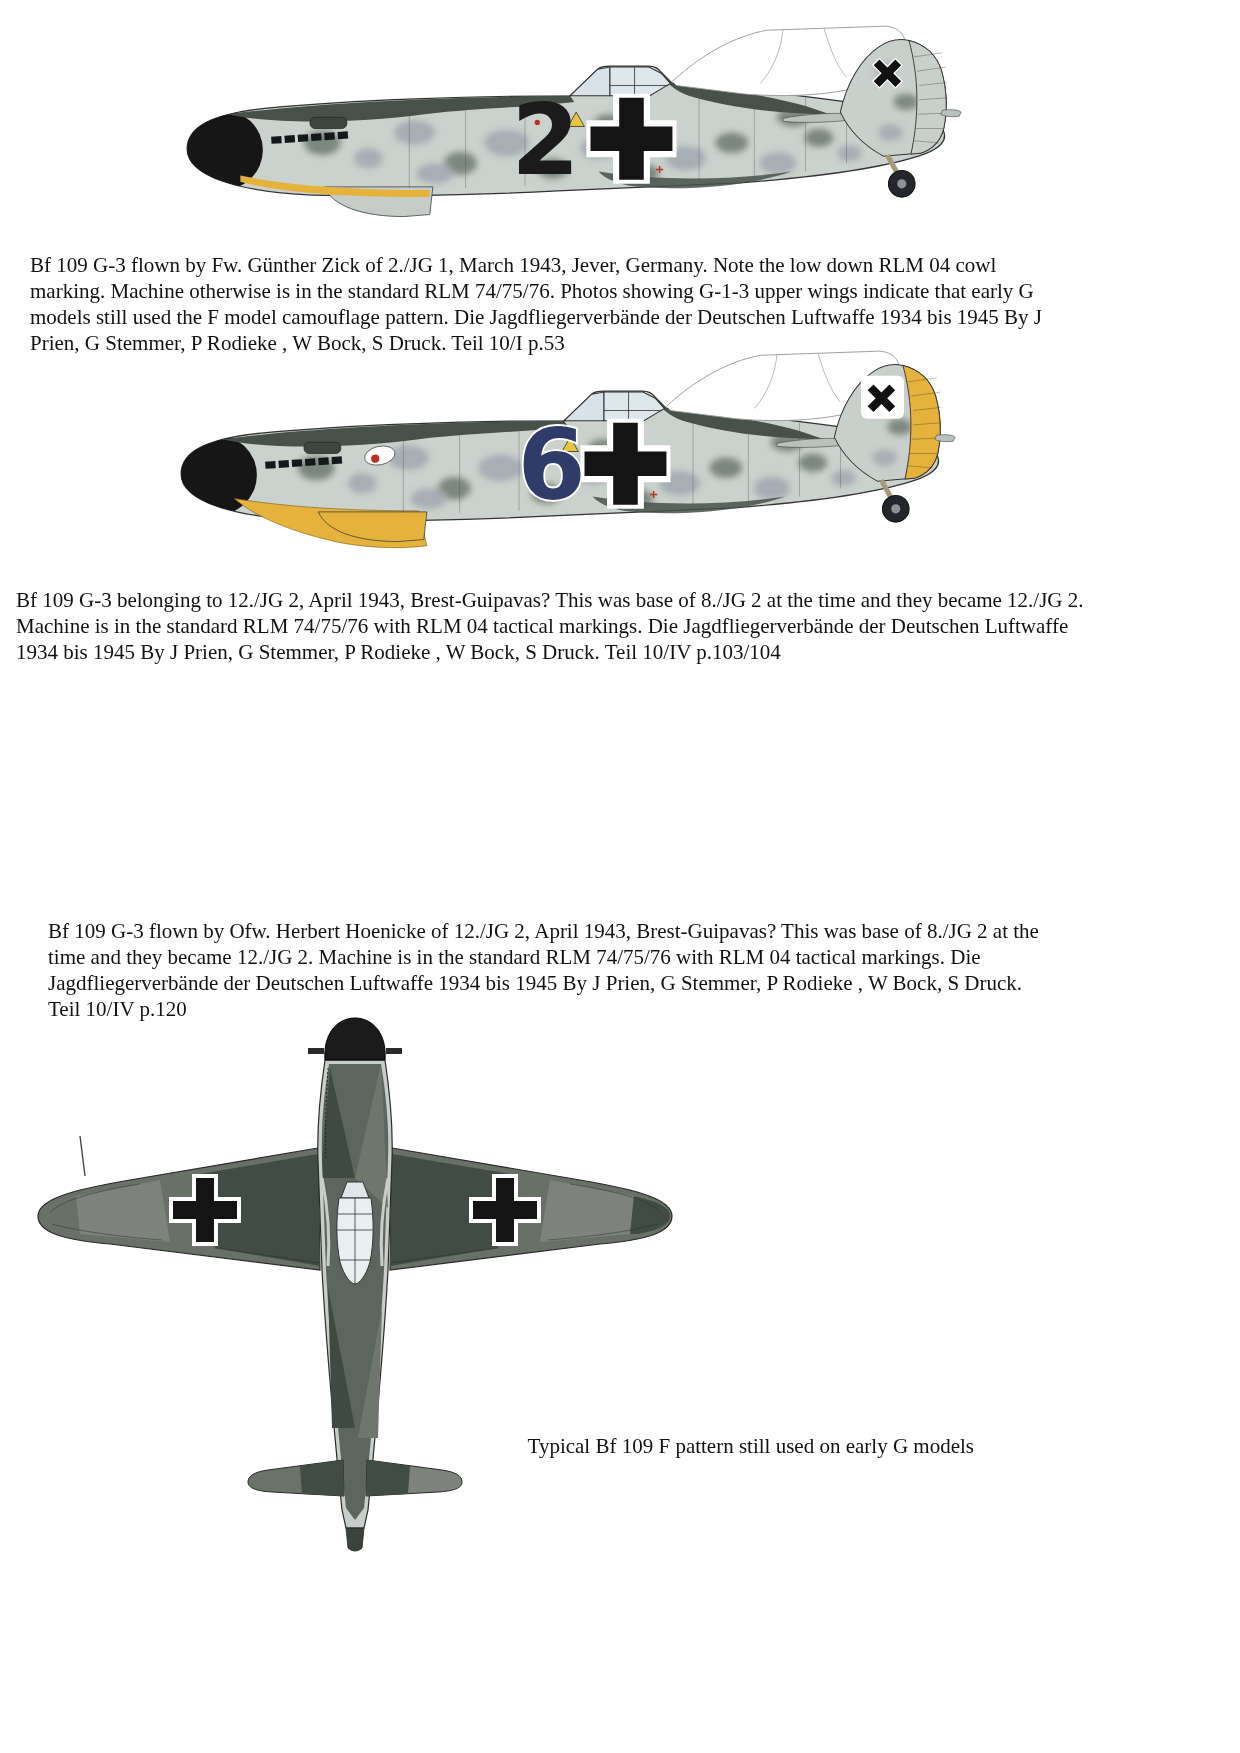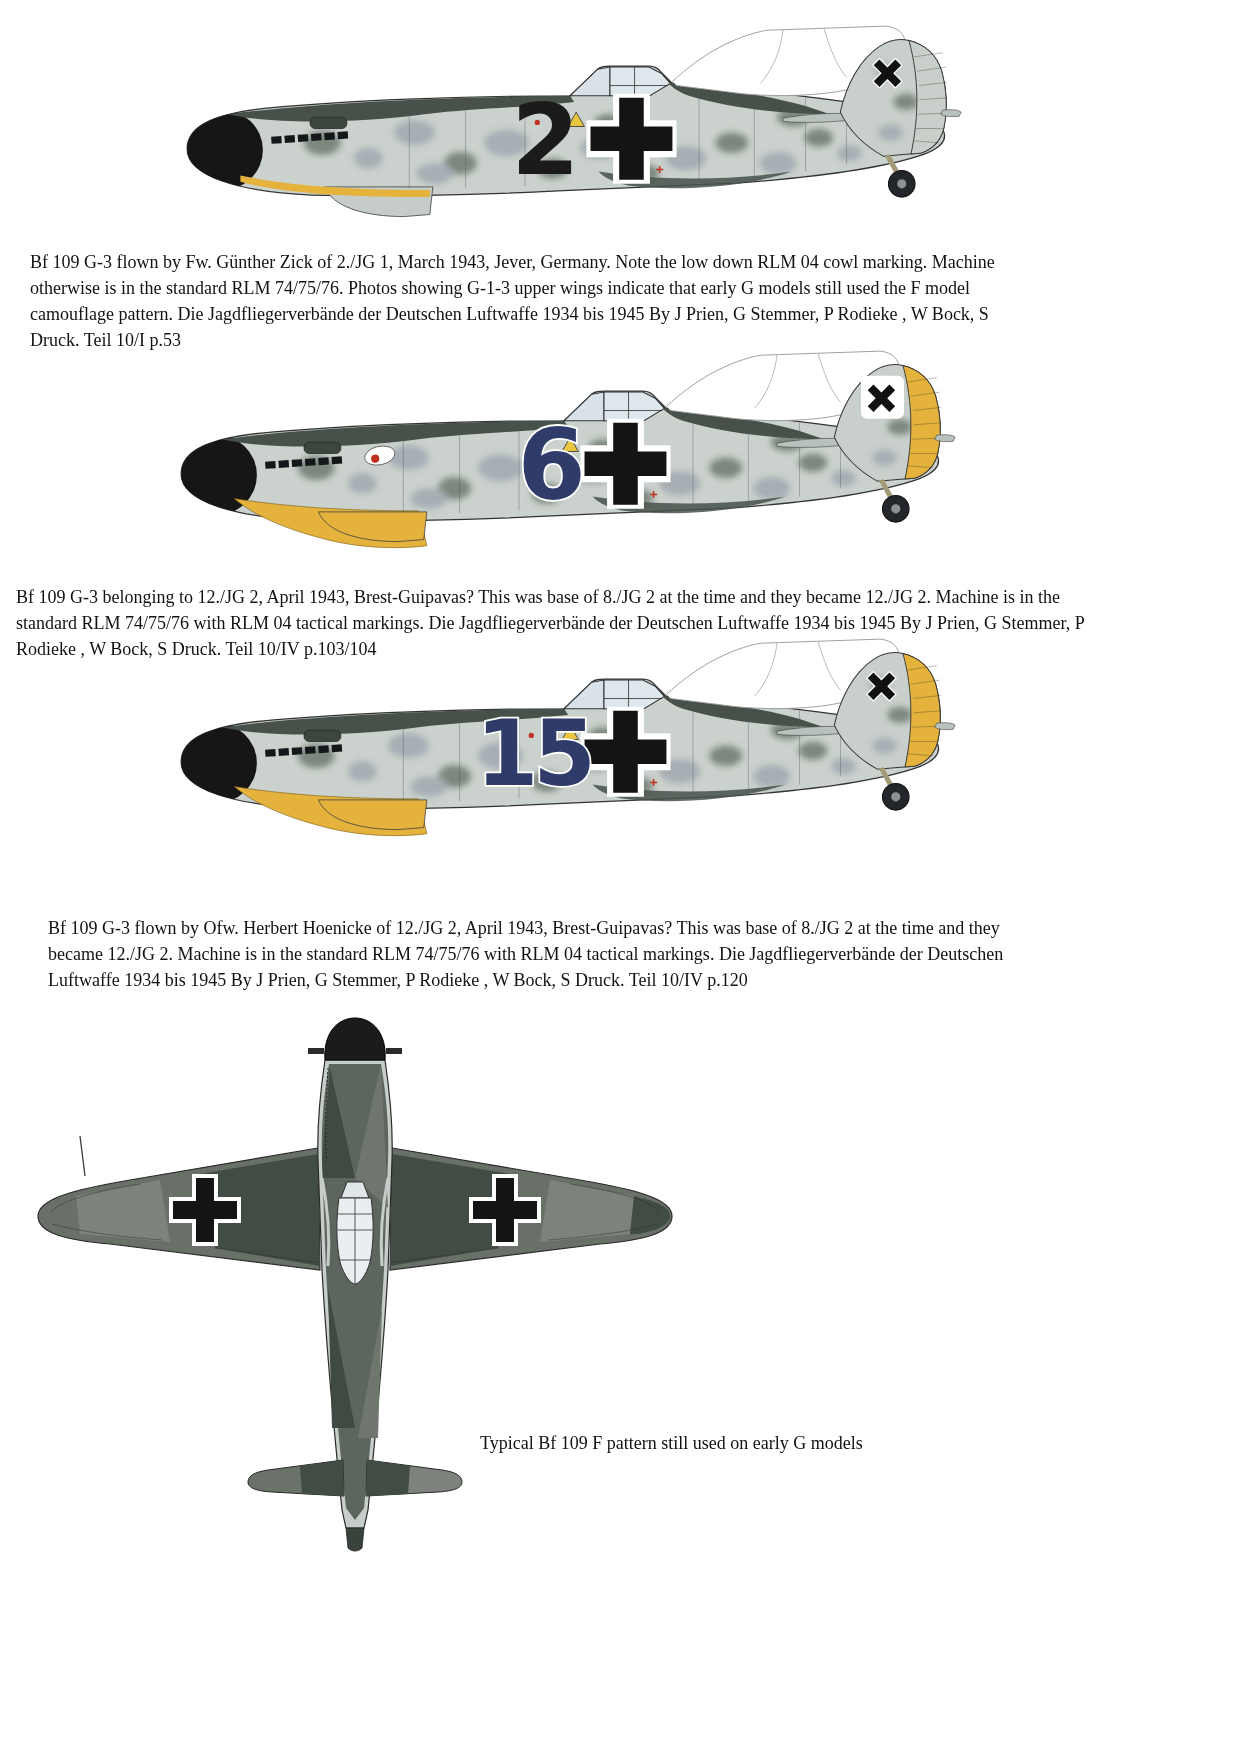--- a/index.html
+++ b/index.html
@@ -1,20 +1,20 @@
 <!DOCTYPE html>
 <html><head>
 <meta charset="utf-8">
 <style>
   html,body{margin:0;padding:0;background:#fff;}
   #page{position:relative;width:1240px;height:1753px;background:#fff;overflow:hidden;
         font-family:"Liberation Serif",serif;color:#111;}
   .fig{position:absolute;}
   .fig svg{width:100%;height:100%;display:block;}
-  .caption{position:absolute;font-size:18px;line-height:26px;color:#121212;}
+  .caption{position:absolute;font-size:21px;line-height:26px;color:#121212;}
   
   #fig1{left:168px;top:20px;width:800px;height:215px;
         --lip:1; --cowlyellow:0; --chin:#c6cdc8; --rudder:#c9d0cb; --finpatch:0; --noseart:0;
         --numfill:#1b1b1b; --numstroke:rgba(0,0,0,0);}
   #fig2{left:162px;top:345px;width:800px;height:215px;
         --lip:0; --cowlyellow:1; --chin:#e5b33c; --rudder:#e5b33c; --finpatch:1; --noseart:1;
         --numfill:#2f3c6a; --numstroke:#ffffff;}
   #fig3{left:162px;top:633px;width:800px;height:215px;
         --lip:0; --cowlyellow:1; --chin:#e5b33c; --rudder:#e5b33c; --finpatch:0; --noseart:0;
         --numfill:#2f3c6a; --numstroke:#ffffff;}
@@ -157,26 +157,20 @@
   <p class="caption" style="left:30px;top:231px;width:1012px;">Bf 109 G-3 flown by Fw. Günther Zick of 2./JG 1, March 1943, Jever, Germany. Note the low down RLM 04 cowl marking. Machine otherwise is in the standard RLM 74/75/76. Photos showing G-1-3 upper wings indicate that early G models still used the F model camouflage pattern. Die Jagdfliegerverbände der Deutschen Luftwaffe 1934 bis 1945 By J Prien, G Stemmer, P Rodieke , W Bock, S Druck. Teil 10/I p.53</p>
 
   <div id="fig2" class="fig">
     <svg viewBox="0 0 780 210">
       <use href="#bf109-profile"></use>
       <text class="tacnum" x="380" y="150" font-size="96" text-anchor="middle">6</text>
     </svg>
   </div>
   <p class="caption" style="left:16px;top:566px;width:1080px;">Bf 109 G-3 belonging to 12./JG 2, April 1943, Brest-Guipavas? This was base of 8./JG 2 at the time and they became 12./JG 2. Machine is in the standard RLM 74/75/76 with RLM 04 tactical markings. Die Jagdfliegerverbände der Deutschen Luftwaffe 1934 bis 1945 By J Prien, G Stemmer, P Rodieke , W Bock, S Druck. Teil 10/IV p.103/104</p>
 
-  <div id="fig3" class="fig">
-    <svg viewBox="0 0 780 210">
-      <use href="#bf109-profile"></use>
-      <text class="tacnum" x="362" y="148" font-size="88" text-anchor="middle" letter-spacing="-5">15</text>
-    </svg>
-  </div>
   <p class="caption" style="left:48px;top:897px;width:1000px;">Bf 109 G-3 flown by Ofw. Herbert Hoenicke of 12./JG 2, April 1943, Brest-Guipavas? This was base of 8./JG 2 at the time and they became 12./JG 2. Machine is in the standard RLM 74/75/76 with RLM 04 tactical markings. Die Jagdfliegerverbände der Deutschen Luftwaffe 1934 bis 1945 By J Prien, G Stemmer, P Rodieke , W Bock, S Druck. Teil 10/IV p.120</p>
 
   <div class="fig" style="left:10px;top:1008px;width:690px;height:545px;">
     <svg viewBox="0 0 690 545">
 
       <path d="M 75 168 L 70 128" stroke="#444" stroke-width="1.4"></path>
 
       <g>
         <path d="M 308 140 L 120 172 C 60 182 28 192 28 208 C 28 224 52 232 100 236 L 310 262 Z" fill="#687068" stroke="#2a2a2a" stroke-width="1.2"></path>
         <path d="M 382 140 L 570 172 C 630 182 662 192 662 208 C 662 224 638 232 590 236 L 380 262 Z" fill="#687068" stroke="#2a2a2a" stroke-width="1.2"></path>
@@ -229,15 +223,15 @@
 
       <g>
         <path d="M 333 452 L 258 462 C 244 464 238 468 238 474 C 238 480 246 483 262 484 L 334 488 Z" fill="#6a726a" stroke="#2a2a2a" stroke-width="1"></path>
         <path d="M 333 452 L 290 458 L 292 486 L 334 488 Z" fill="#414c45"></path>
         <path d="M 357 452 L 432 462 C 446 464 452 468 452 474 C 452 480 444 483 428 484 L 356 488 Z" fill="#7d837c" stroke="#2a2a2a" stroke-width="1"></path>
         <path d="M 357 452 L 400 458 L 398 486 L 356 488 Z" fill="#414c45"></path>
         <path d="M 336 520 L 354 520 L 352 540 C 348 544 342 544 338 540 Z" fill="#3a423c" stroke="#222" stroke-width="0.8"></path>
       </g>
     </svg>
   </div>
-  <p class="caption" style="left:480px;top:1412px;width:470px;">Typical Bf 109 F pattern still used on early G models</p>
+  <p class="caption" style="left:504px;top:1412px;width:470px;text-align:right;">Typical Bf 109 F pattern still used on early G models</p>
 
 </div>
 
 </body></html>

